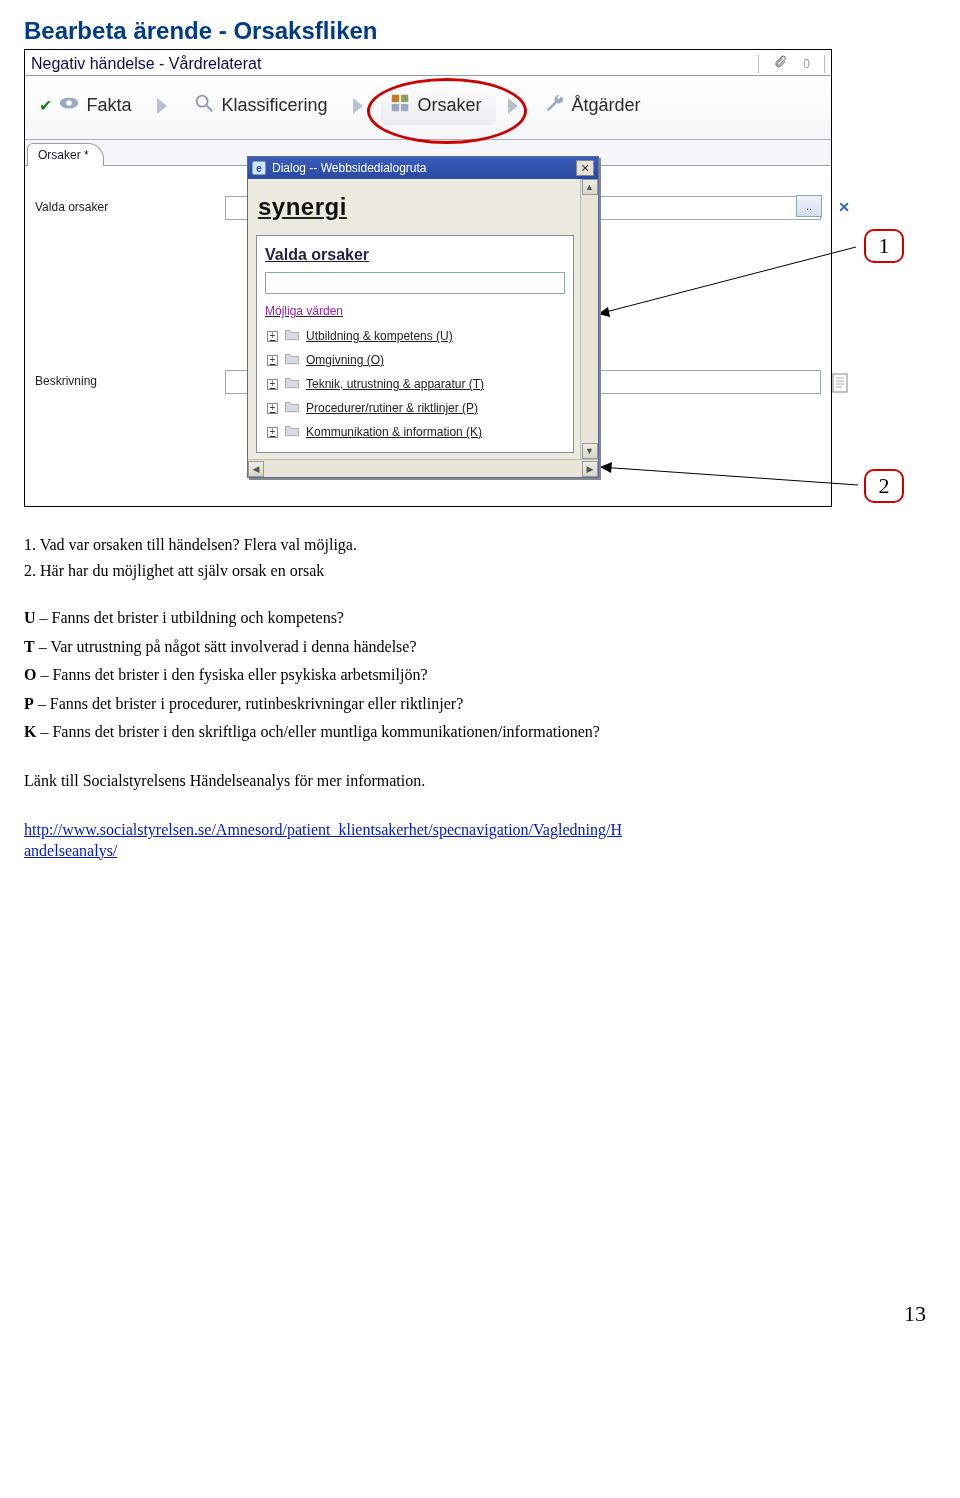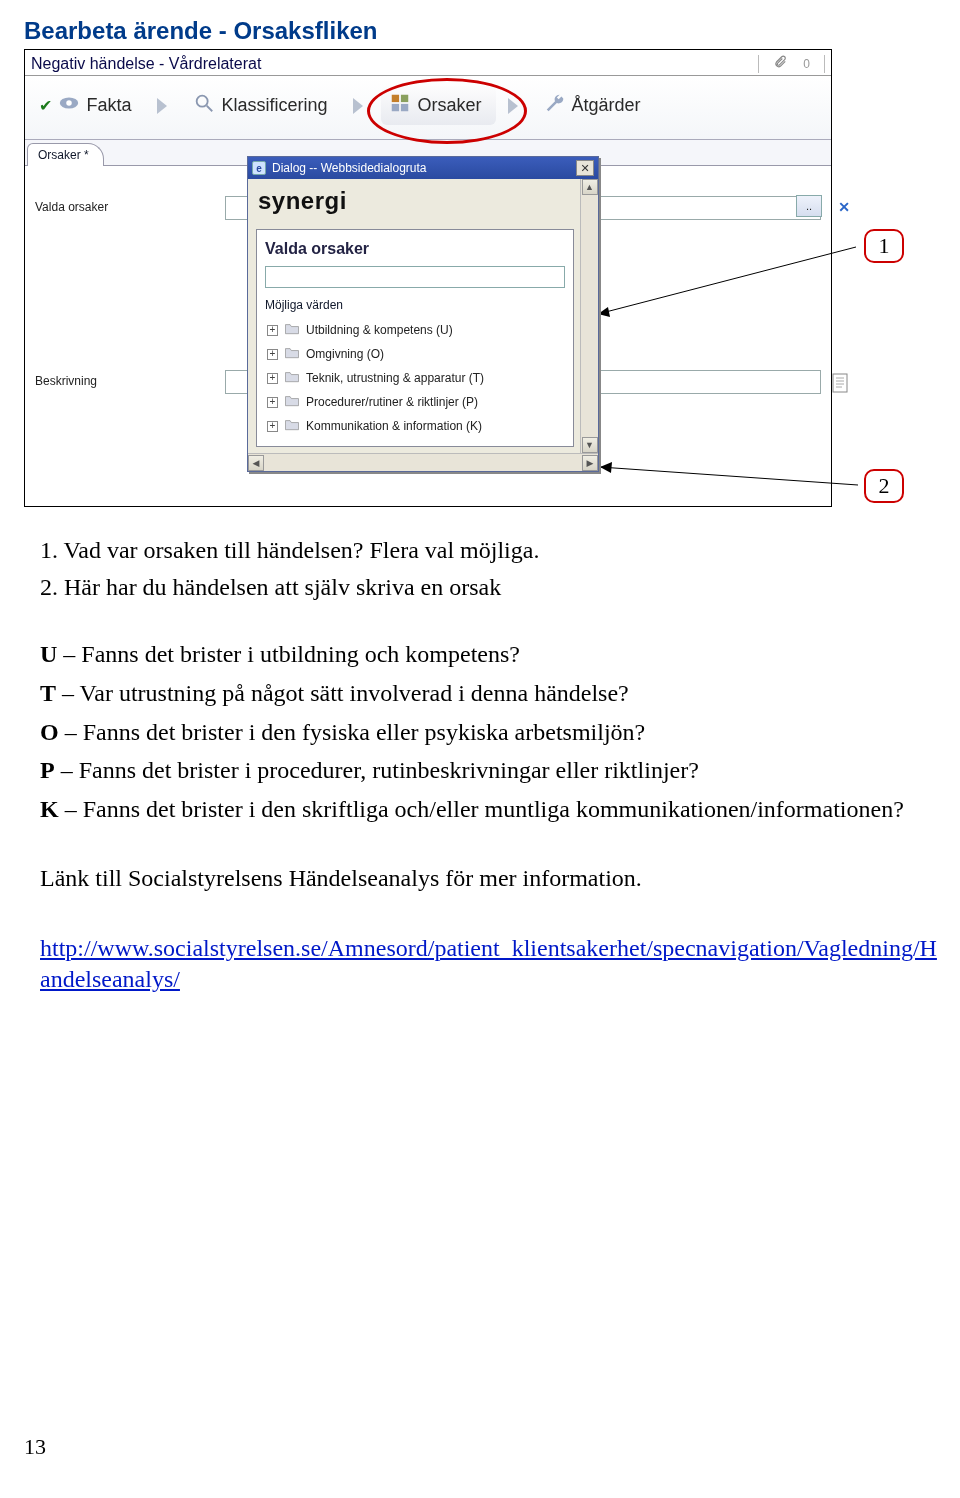--- a/index.html
+++ b/index.html
@@ -166,21 +166,21 @@
   .dialog-title-left { display:flex; align-items:center; gap:6px;}
   .ie-icon { width:14px;height:14px;background:#cfe3ff;border:1px solid #7aa;border-radius:2px;display:flex;align-items:center;justify-content:center;color:#2a4aa0;font-size:10px;font-weight:bold;}
   .dialog-close {
     width:18px;height:16px;background:#e8e4d8;border:1px solid #888;
     text-align:center;font-size:11px;line-height:14px;color:#333;
   }
   .dialog-body {
     padding:0;
     display:flex;
   }
-  .dialog-main { flex:1; padding: 6px 6px 6px 8px; background:#eceade; }
+  .dialog-main { flex:1; padding: 12px 6px 6px 8px; background:#eceade;text-decoration:underline; }
   .dialog-scrollbar {
     width:18px;
     background:#e8e4d8;
     display:flex;flex-direction:column;justify-content:space-between;align-items:center;
     border-left:1px solid #bbb;
   }
   .scroll-btn {
     width:16px;height:16px;
     background:linear-gradient(#f0eee4,#d8d5c8);
     border:1px solid #999;
@@ -199,21 +199,21 @@
     background:#fff;border:1px solid #888b99;
     margin-top:4px;
     padding: 10px 8px 8px 8px;
   }
   .dialog-heading {
     font-size:16px;font-weight:bold;color:#232344;margin-bottom:8px;
   }
   .dialog-input {
     width:100%;height:22px;border:1px solid #8aa;background:#fff;margin-bottom:10px;
   }
-  .dialog-subheading { font-size:12px;color:#0f172a;margin:6px 0 6px 0;}
+  .dialog-subheading { font-size:12px;color:#a21caf;margin:6px 0 6px 0;}
   .tree-item {
     display:flex;align-items:center;gap:6px;
     font-size:12px;color:#222;
     padding:4px 0 4px 2px;
   }
   .tree-expander {
     width:11px;height:11px;border:1px solid #888;background:#fff;
     display:flex;align-items:center;justify-content:center;
     font-size:10px;line-height:10px;color:#444;
   }
@@ -228,31 +228,30 @@
     display:flex;align-items:center;justify-content:center;
     font-family:"Times New Roman", serif;
     font-size:22px;
     margin-bottom: 200px;
     position:relative;
   }
 
   
   .body-text {
     font-family: "Times New Roman", Times, serif;
-    font-size: 24px;
+    font-size: 16px;
     line-height:1.28;
     margin-top: 28px;
     width: 888px;
-    margin-left: 16px;
   }
   .body-text p { margin: 0 0 8px 0; }
   .body-text .num-item { margin-bottom:6px; }
   .body-text a { color:#0018c8; text-decoration:underline; }
   .page-number {
-    text-align:left;
+    text-align:right;
     font-family:"Times New Roman", serif;
     font-size:22px;
     margin-top: 440px;
     margin-right: 10px;
   }
 
   .arrow-svg { position:absolute; pointer-events:none; }
 </style>
 </head>
 <body>
@@ -434,21 +433,21 @@
   </div>
   <div style="position:absolute;left:840px;top:420px;">
     <div class="callout-box">
           <span>2</span>
         </div>
   </div>
   </div>
 
   <div class="body-text">
     <p class="num-item">1. <span>Vad var orsaken till händelsen? Flera val möjliga.</span></p>
-    <p class="num-item">2. <span>Här har du händelsen att själv skriva en orsak</span></p>
+    <p class="num-item">2. <span>Här har du möjlighet att själv orsak en orsak</span></p>
     <br>
     <p><b>U</b><span> – Fanns det brister i utbildning och kompetens?</span></p>
     <p><b>T</b><span> – Var utrustning på något sätt involverad i denna händelse?</span></p>
     <p><b>O</b><span> – Fanns det brister i den fysiska eller psykiska arbetsmiljön?</span></p>
     <p><b>P</b><span> – Fanns det brister i procedurer, rutinbeskrivningar eller riktlinjer?</span></p>
     <p><b>K</b><span> – Fanns det brister i den skriftliga och/eller muntliga kommunikationen/informationen?</span></p>
     <br>
     <p>Länk till Socialstyrelsens Händelseanalys för mer information.</p>
     <br>
     <p><a href="#"><span>http://www.socialstyrelsen.se/Amnesord/patient_klientsakerhet/specnavigation/Vagledning/H</span><br><span>andelseanalys/</span></a></p>

